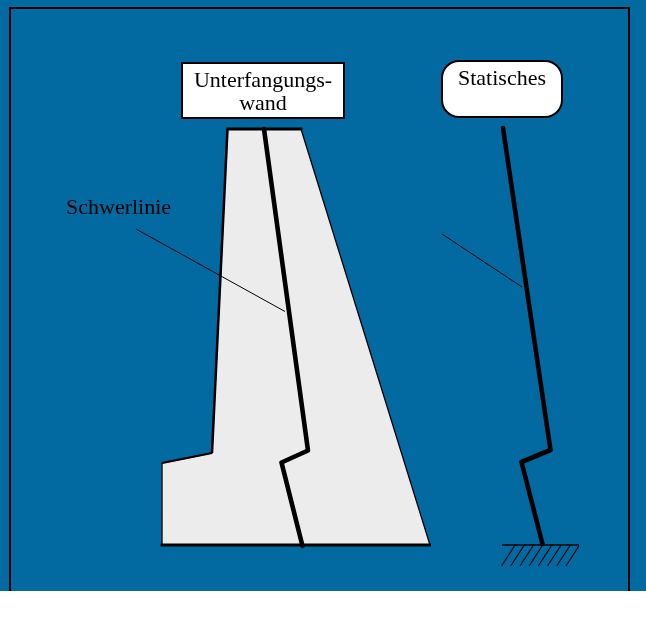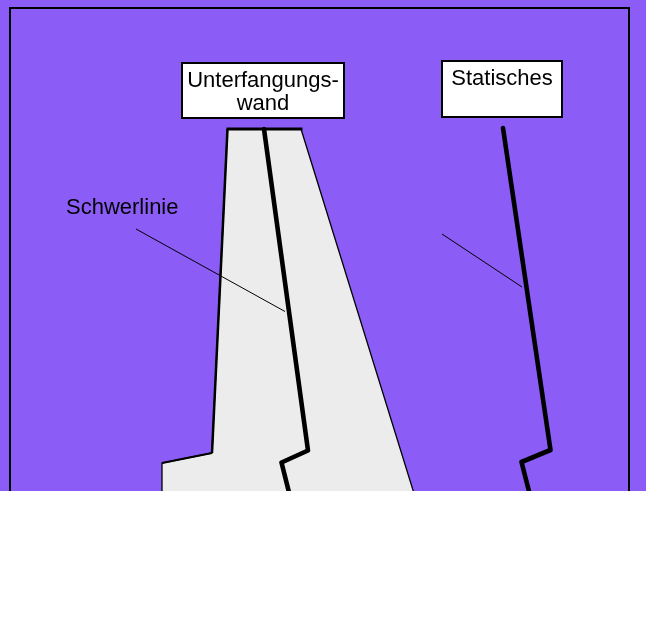--- a/index.html
+++ b/index.html
@@ -1,37 +1,37 @@
 <!DOCTYPE html>
 <html><head>
 <meta charset="utf-8">
 <style>
   html, body { margin: 0; padding: 0; background: #ffffff; }
   #page {
     position: relative;
     width: 646px;
-    height: 491px;
-    background: #8b5cf6;
-    font-family: Liberation Sans, sans-serif;
+    height: 591px;
+    background: #0369a1;
+    font-family: Liberation Serif, serif;
     color: #000000;
     overflow: hidden;
   }
   #diagram-svg { position: absolute; left: 0; top: 0; }
   .title-box {
     position: absolute;
     background: #ffffff;
     border: 2px solid #000000;
     text-align: center;
     font-size: 22px;
     line-height: 23px;
     box-sizing: border-box;
     padding-top: 4px;
   }
   #box-unterfangungswand { left: 181px; top: 62px; width: 164px; height: 57px; }
-  #box-statisches       { left: 441px; top: 60px; width: 122px; height: 58px; }
+  #box-statisches       { left: 441px; top: 60px; width: 122px; height: 58px; border-radius: 18px; }
   .free-label {
     position: absolute;
     font-size: 22px;
     line-height: 25px;
     white-space: nowrap;
   }
   #label-schwerlinie { left: 66px;  top: 194px; }
   #label-elastische  { left: 367px; top: 195px; }
 </style>
 </head>

